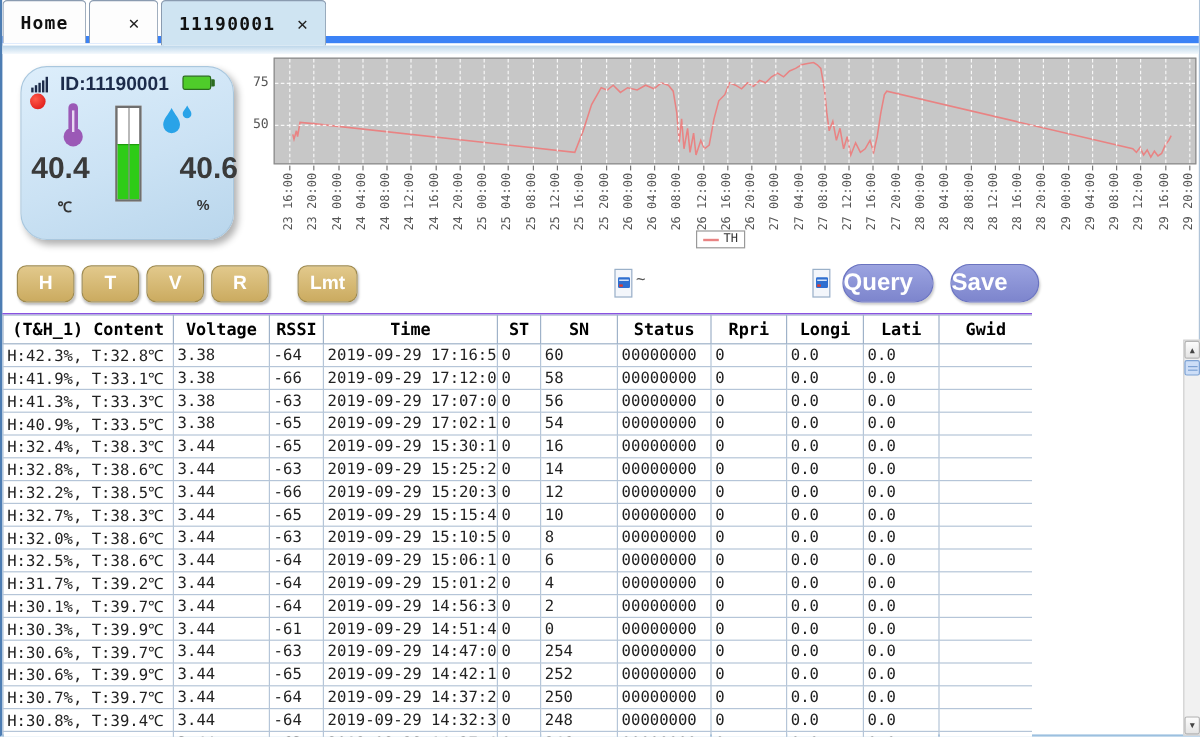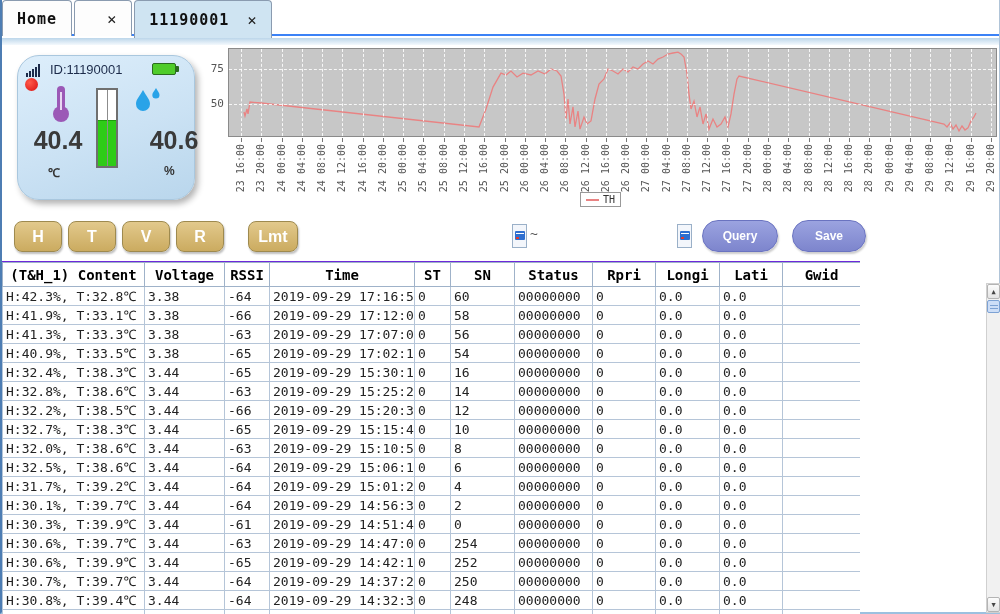--- a/index.html
+++ b/index.html
@@ -3,55 +3,55 @@
 <meta charset="utf-8">
 <style>
   * { margin:0; padding:0; box-sizing:border-box; }
   html,body { width:1000px; height:614px; overflow:hidden; background:#fff;
     font-family:"DejaVu Sans Mono", monospace; }
   #window { position:relative; width:1000px; height:614px; background:#fff;
     border-left:2px solid #4d7db3; border-right:1px solid #b0c4d8; border-bottom:2px solid #9cc0df; }
 
   
   #tab-bar { position:absolute; top:0; left:0; width:100%; height:36px; background:#fff;
-    border-bottom:2px solid #3b82f6; display:flex; z-index:5; }
+    border-bottom:6px solid #3b82f6; display:flex; z-index:5; }
   .tab { position:relative; height:36px; display:flex; align-items:center; justify-content:space-between;
     padding:0 14px; border:1px solid #8a9bb0; border-bottom:none; border-radius:4px 4px 0 0;
     background:#fdfdfd; font-size:15px; font-weight:bold; letter-spacing:1px; color:#111; cursor:default; }
   .tab + .tab { margin-left:2px; }
   .tab.active { background:#cfe4f2; height:38px; z-index:6; }
   .tab-close { font-size:15px; font-weight:normal; margin-left:18px; color:#222; cursor:pointer; }
   #strip { position:absolute; top:38px; left:0; width:100%; height:7px;
     background:linear-gradient(#bcd6ea,#f4f9fd); }
 
   
   #device-card { position:absolute; left:15px; top:55px; width:178px; height:145px;
     border-radius:22px; border:1px solid #a9c7de;
     background:linear-gradient(160deg,#ddeefb 0%,#cbe2f4 55%,#b9d6ec 100%);
     box-shadow:3px 4px 6px rgba(0,0,0,.3); }
   #signal-icon { position:absolute; left:8px; top:8px; width:18px; height:13px; }
   #signal-icon i { position:absolute; bottom:0; width:2px; background:#1c2b4a; }
-  #device-id { position:absolute; left:32px; top:6px; font-size:13px; font-weight:normal;
+  #device-id { position:absolute; left:32px; top:6px; font-size:16px; font-weight:bold;
     color:#1c2b4a; font-family:"Liberation Sans",sans-serif; }
   #battery-icon { position:absolute; right:18px; top:7px; width:24px; height:12px;
     border:1px solid #2b6b1f; border-radius:2px; background:#4fcc2a; }
   #battery-icon:after { content:""; position:absolute; right:-4px; top:2px; width:3px; height:6px;
     background:#2b6b1f; border-radius:0 1px 1px 0; }
   #alarm-dot { position:absolute; left:7px; top:22px; width:13px; height:13px; border-radius:50%;
     background:radial-gradient(circle at 35% 35%,#ff5a4a,#d90f0f); }
   #thermo-icon { position:absolute; left:30px; top:28px; }
   #drops-icon { position:absolute; right:32px; top:30px; }
   #gauge { position:absolute; left:78px; top:32px; width:22px; height:80px;
     border:2px solid #6f6f6f; background:#fff; }
   #gauge-divider { position:absolute; left:50%; top:0; width:1px; height:100%; background:#8c8c8c; }
   #gauge-fill { position:absolute; left:0; bottom:0; width:100%; background:#2ecc17;
     border-top:1px solid #1f9c0c; }
   .card-value { position:absolute; top:70px; font-size:25px; font-weight:bold; color:#3a3a3a;
     font-family:"Liberation Sans",sans-serif; }
-  #temp-value { left:8px; width:64px; text-align:center; }
+  #temp-value { left:8px; width:64px; text-align:left; }
   #hum-value { left:124px; width:64px; text-align:center; }
   .card-unit { position:absolute; top:108px; font-size:12px; font-weight:bold; color:#333;
     font-family:"Liberation Sans",sans-serif; }
   #temp-unit { left:30px; } #hum-unit { left:146px; }
 
   
   #chart { position:absolute; left:226px; top:48px; width:774px; height:165px; }
   #chart-plot { position:absolute; left:0; top:0; width:769px; height:89px; background:#c7c7c7;
     border:1px solid #8a8a8a; overflow:hidden; }
   .vgrid { position:absolute; top:0; width:0; height:100%; border-left:1px dashed rgba(255,255,255,.85); }
@@ -75,22 +75,22 @@
     line-height:24px; padding-left:5px; letter-spacing:-0.5px; }
   .cal-btn { position:absolute; top:224px; width:15px; height:24px; background:#f3f6fb;
     border:1px solid #9ab0c8; cursor:pointer; }
   .cal-btn .scr { position:absolute; left:2px; top:6px; width:10px; height:9px; background:#2f6fd0;
     border-radius:1px; }
   .cal-btn .scr:before { content:""; position:absolute; left:1px; top:2px; width:8px; height:1px; background:#fff; }
   .cal-btn .scr:after { content:""; position:absolute; left:1px; bottom:1px; width:3px; height:2px; background:#e23b2e; }
   #date-sep { position:absolute; left:528px; top:226px; font-size:13px; color:#555; }
   .action-btn { position:absolute; top:220px; height:32px; border-radius:16px;
     border:1px solid #6a73c0; background:linear-gradient(#9ba3e0,#7d85cd);
-    color:#fff; font-weight:bold; font-size:12px; font-family:"Liberation Sans",sans-serif;
-    box-shadow:1px 2px 2px rgba(0,0,0,.2); cursor:pointer; text-align:center; line-height:30px; }
+    color:#fff; font-weight:bold; font-size:20px; font-family:"Liberation Sans",sans-serif;
+    box-shadow:1px 2px 2px rgba(0,0,0,.2); cursor:pointer; text-align:left; line-height:30px; }
 
   
   #grid { position:absolute; left:0; top:261px; width:858px; height:355px; overflow:hidden;
     border-top:1px solid #6d28d9; }
   #grid table { border-collapse:collapse; table-layout:fixed; width:858px; }
   #grid th { height:24px; border:1px solid #9fb2c9; font-size:14px; font-weight:bold; color:#000;
     text-align:center; background:#fff; padding:0; }
   #grid td { height:18px; border:1px solid #b5c5d8; font-size:13px; color:#222; text-align:left;
     padding:0 0 0 3px; white-space:nowrap; overflow:hidden; background:#fff; }
 

